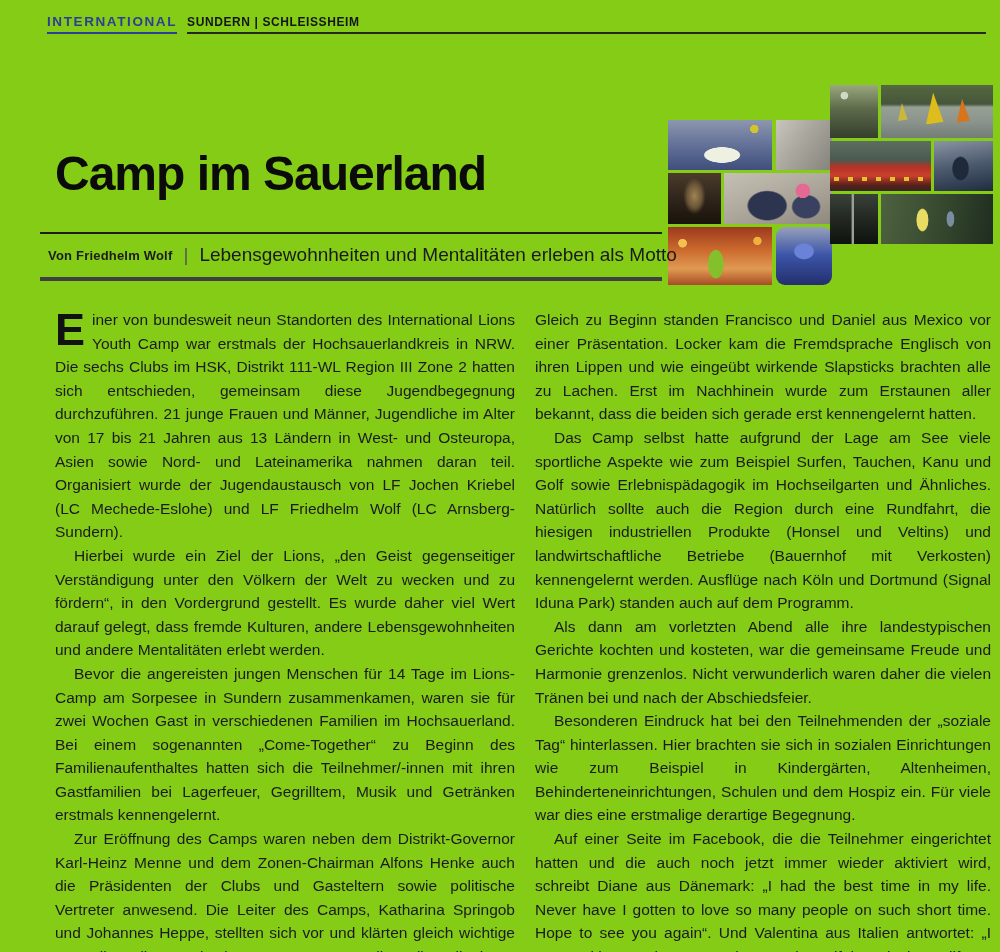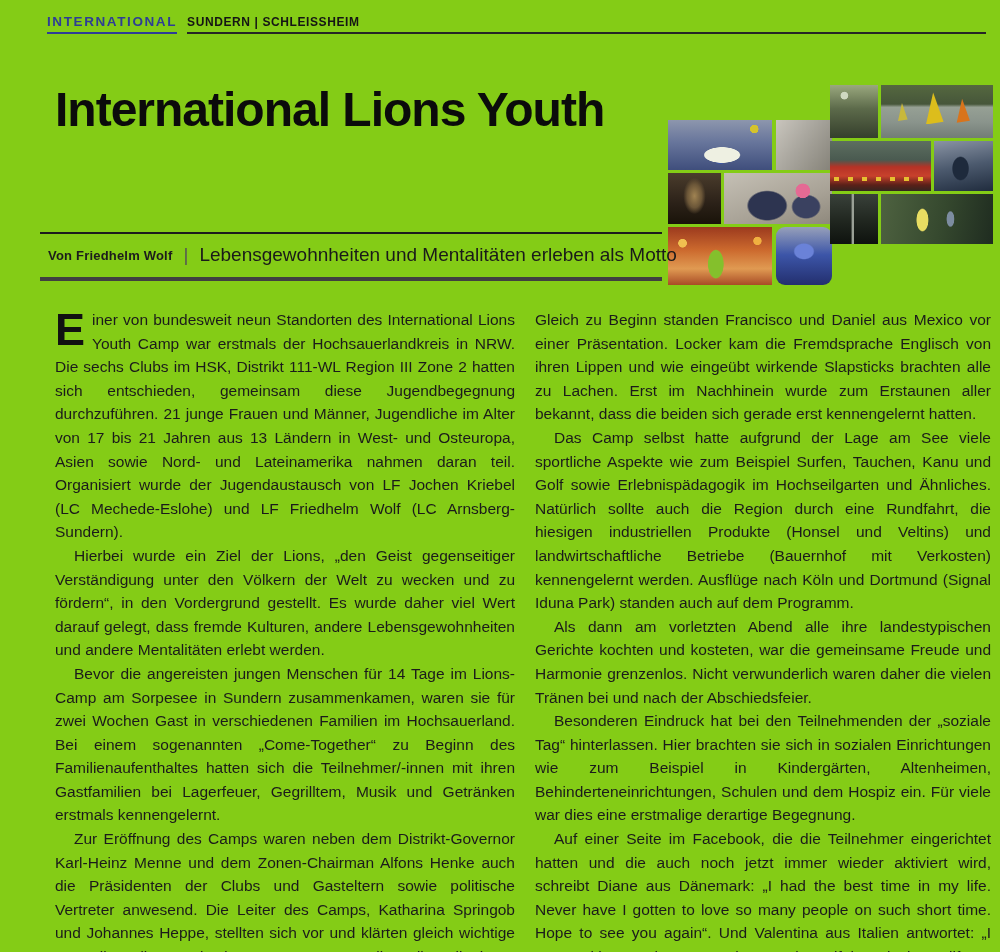--- a/index.html
+++ b/index.html
@@ -128,21 +128,22 @@
 <body>
 
 <div class="page">
 
   <div class="kicker">
     <span class="kicker-section">INTERNATIONAL</span>
     <span class="kicker-rest">SUNDERN | SCHLEISSHEIM</span>
   </div>
 
   <h1 class="headline" style="margin:0;">
-    <span>International Lions Youth</span><br>
+    <br>
+    <span>Camp im Sauerland</span>
   </h1>
 
   <div>
     <div class="tile t-banner"></div>
     <div class="tile t-wall"></div>
     <div class="tile t-church"></div>
     <div class="tile t-girls"></div>
     <div class="tile t-party"></div>
     <div class="tile t-raft"></div>
     <div class="tile t-forest"></div>

